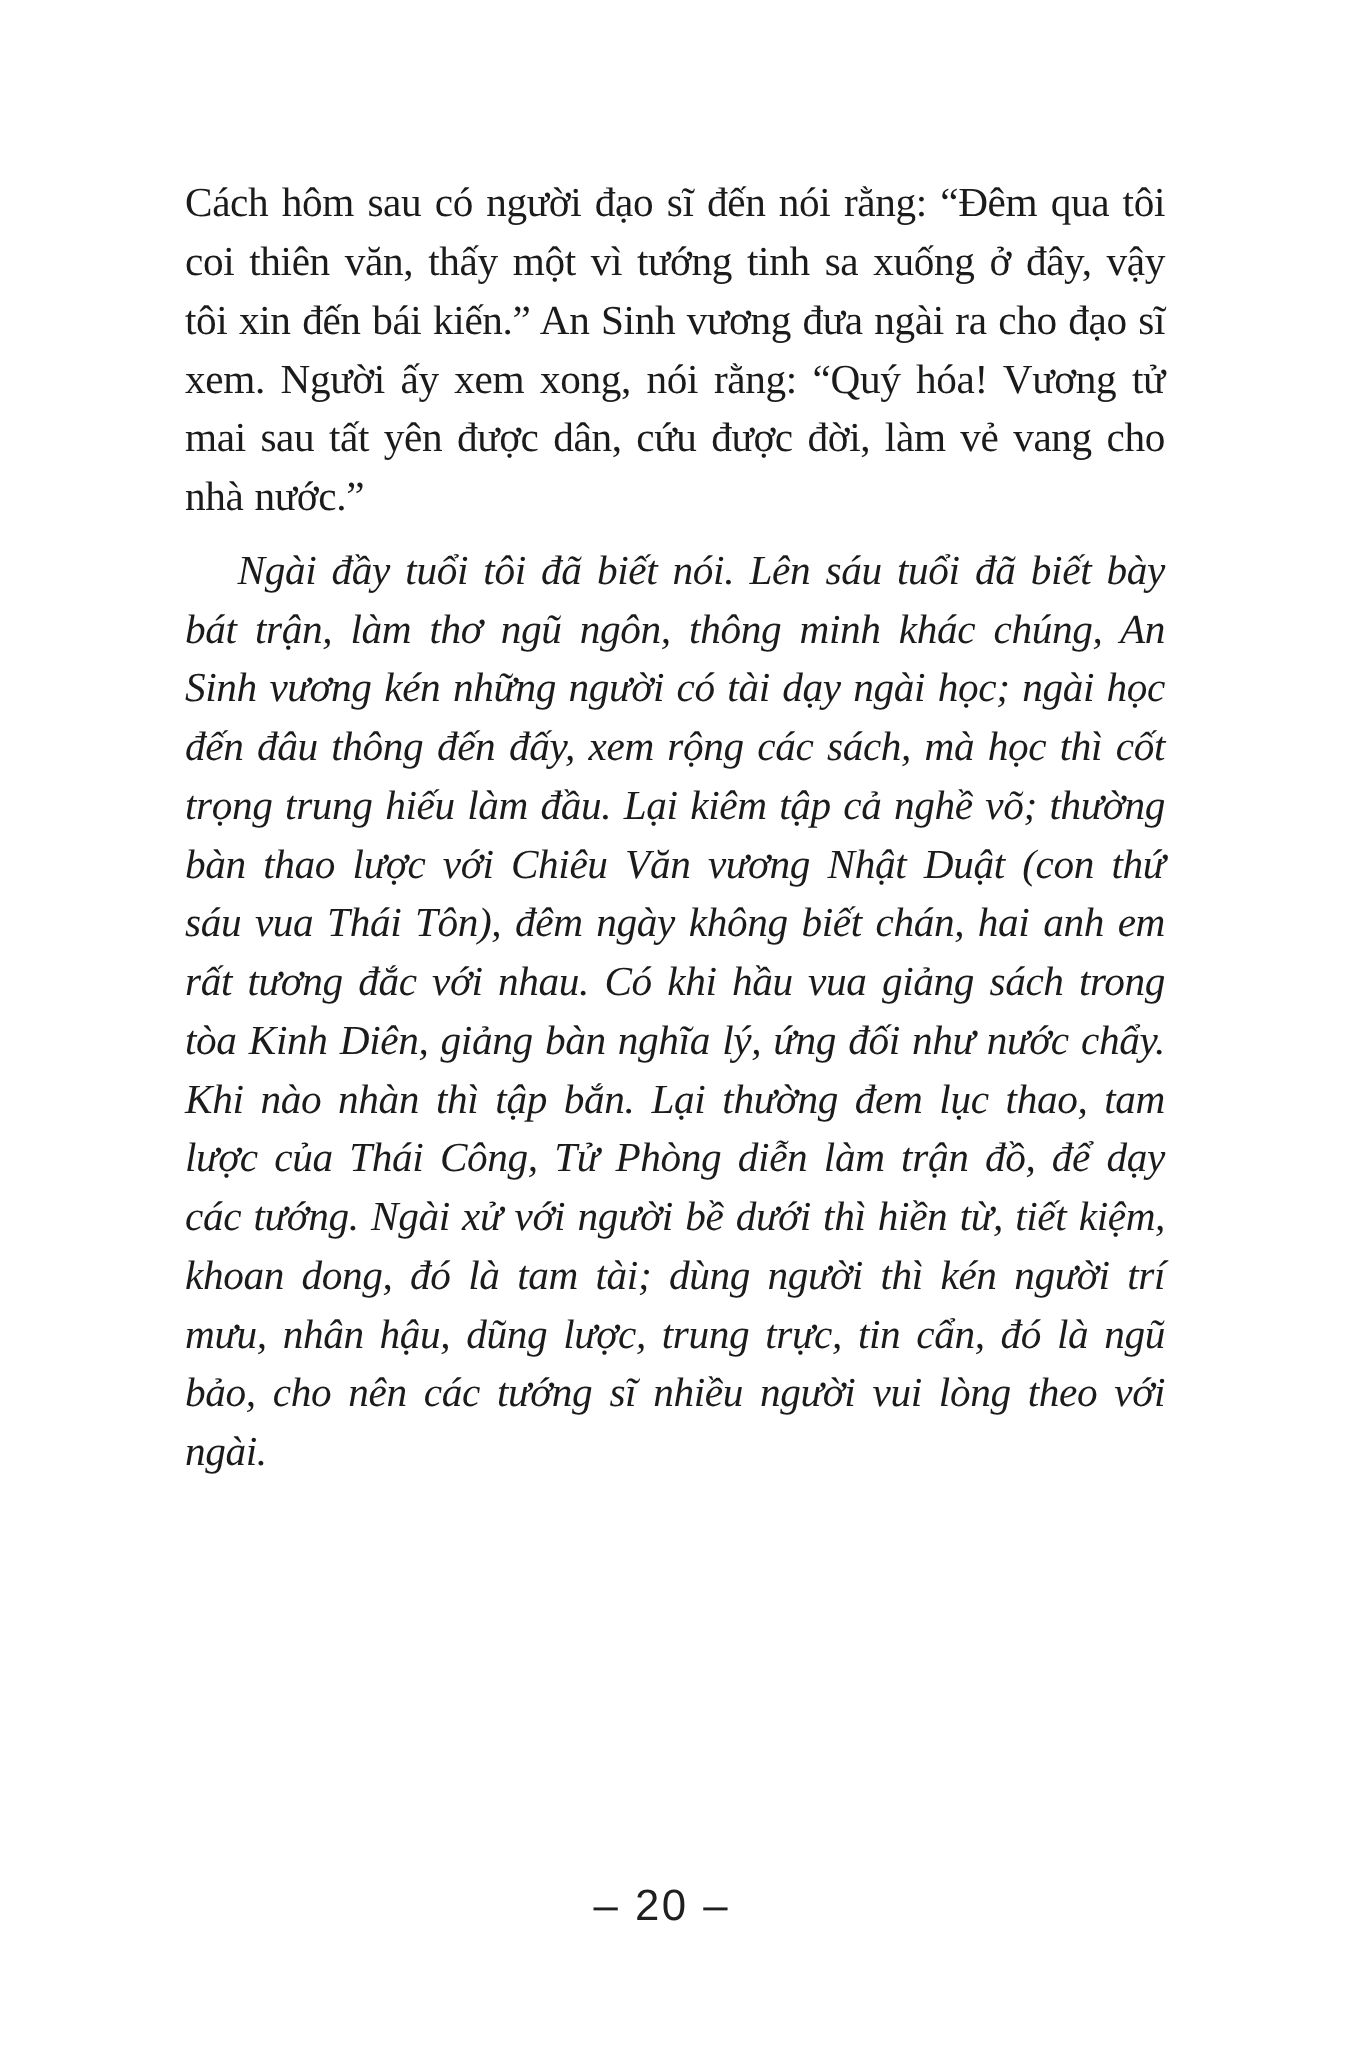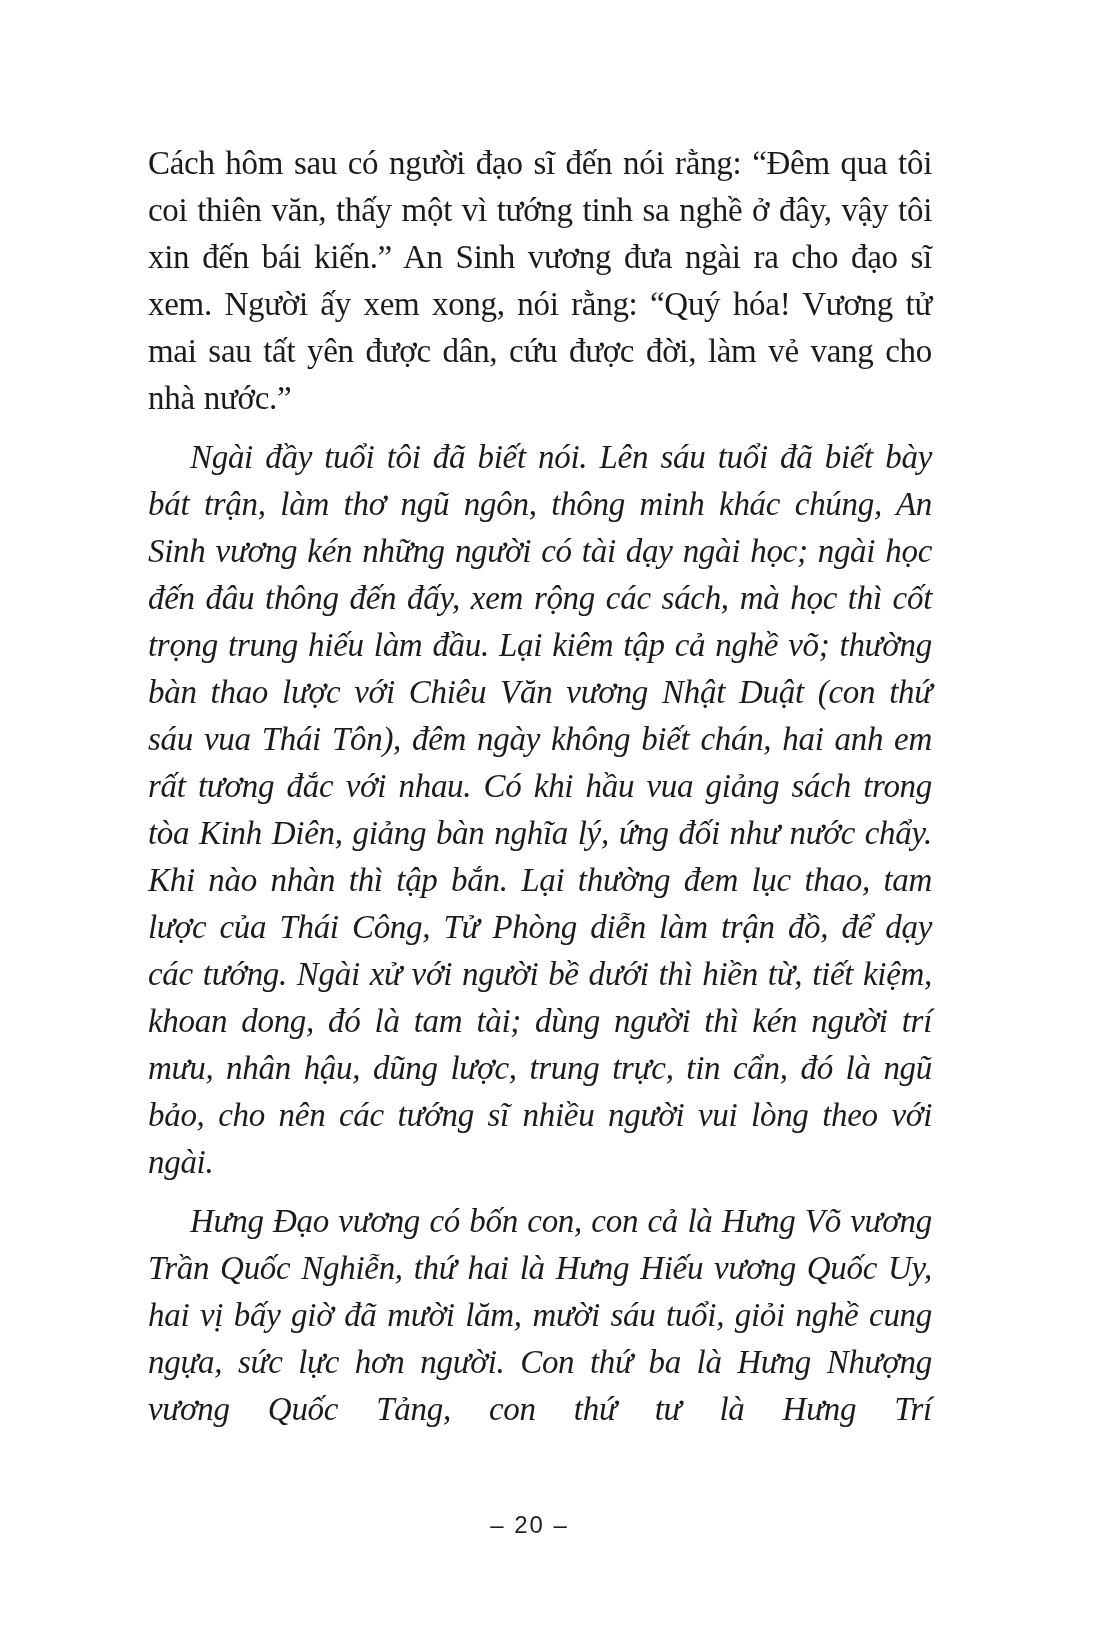--- a/index.html
+++ b/index.html
@@ -44,30 +44,29 @@
   .para.justify-last {
     text-align-last: justify;
   }
   .page-number {
     position: absolute;
     left: 0;
     top: 1508px;
     width: 1059px;
     text-align: center;
     font-family: "Liberation Sans", "DejaVu Sans", sans-serif;
-    font-size: 24px;
+    font-size: 35px;
     line-height: 34px;
     letter-spacing: 2px;
     color: #1f1f1f;
   }
 </style>
 </head>
 <body style="background: rgb(255, 255, 255);">
 
 <div class="book-page">
   <div class="page-text" style="color: rgb(27, 27, 27);">
 
-  <p class="para">Cách hôm sau có người đạo sĩ đến nói rằng: “Đêm qua tôi coi thiên văn, thấy một vì tướng tinh sa nghề ở đây, vậy tôi xin đến bái kiến.” An Sinh vương đưa ngài ra cho đạo sĩ xem. Người ấy xem xong, nói rằng: “Quý hóa! Vương tử mai sau tất yên được dân, cứu được đời, làm vẻ vang cho nhà nước.”</p>
+  <p class="para">Cách hôm sau có người đạo sĩ đến nói rằng: “Đêm qua tôi coi thiên văn, thấy một vì tướng tinh sa xuống ở đây, vậy tôi xin đến bái kiến.” An Sinh vương đưa ngài ra cho đạo sĩ xem. Người ấy xem xong, nói rằng: “Quý hóa! Vương tử mai sau tất yên được dân, cứu được đời, làm vẻ vang cho nhà nước.”</p>
       <p class="para indent">Ngài đầy tuổi tôi đã biết nói. Lên sáu tuổi đã biết bày bát trận, làm thơ ngũ ngôn, thông minh khác chúng, An Sinh vương kén những người có tài dạy ngài học; ngài học đến đâu thông đến đấy, xem rộng các sách, mà học thì cốt trọng trung hiếu làm đầu. Lại kiêm tập cả nghề võ; thường bàn thao lược với Chiêu Văn vương Nhật Duật (con thứ sáu vua Thái Tôn), đêm ngày không biết chán, hai anh em rất tương đắc với nhau. Có khi hầu vua giảng sách trong tòa Kinh Diên, giảng bàn nghĩa lý, ứng đối như nước chẩy. Khi nào nhàn thì tập bắn. Lại thường đem lục thao, tam lược của Thái Công, Tử Phòng diễn làm trận đồ, để dạy các tướng. Ngài xử với người bề dưới thì hiền từ, tiết kiệm, khoan dong, đó là tam tài; dùng người thì kén người trí mưu, nhân hậu, dũng lược, trung trực, tin cẩn, đó là ngũ bảo, cho nên các tướng sĩ nhiều người vui lòng theo với ngài.</p>
-      <p class="para indent justify-last">Hưng Đạo vương có bốn con, con cả là Hưng Võ vương Trần Quốc Nghiễn, thứ hai là Hưng Hiếu vương Quốc Uy, hai vị bấy giờ đã mười lăm, mười sáu tuổi, giỏi nghề cung ngựa, sức lực hơn người. Con thứ ba là Hưng Nhượng vương Quốc Tảng, con thứ tư là Hưng Trí</p>
     </div>
   <div class="page-number">– 20 –</div>
 </div>
 
 </body></html>

